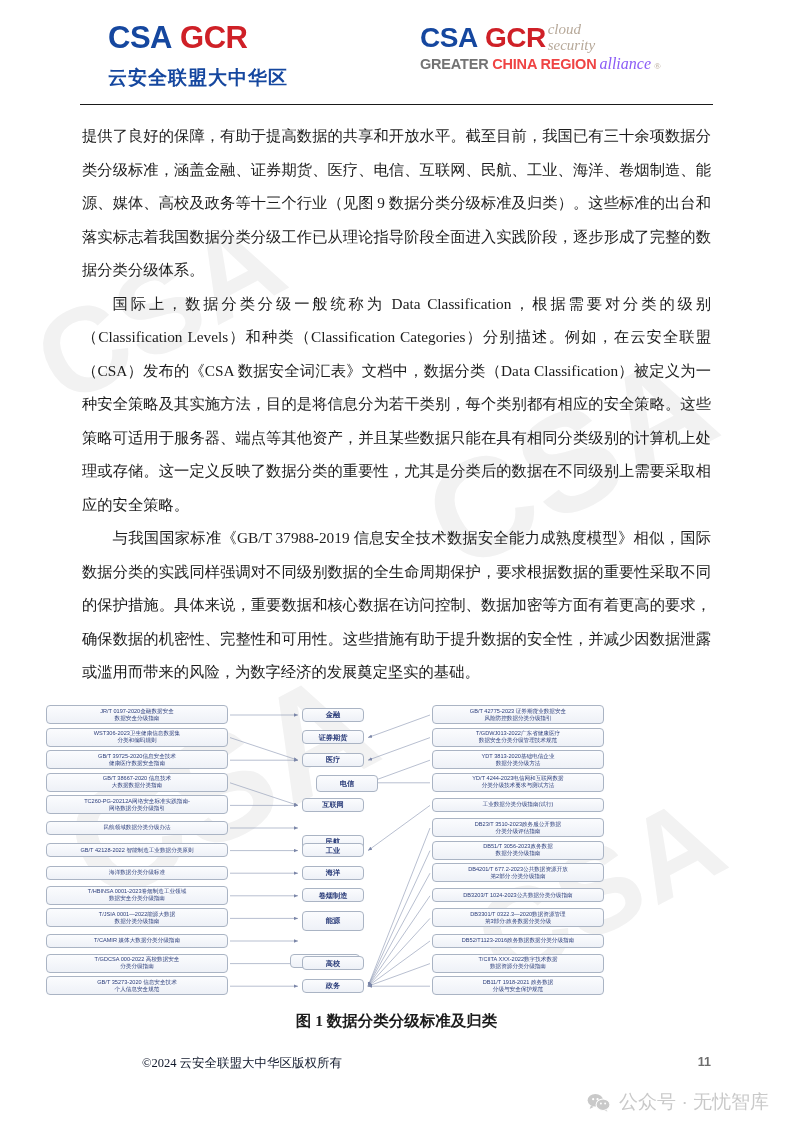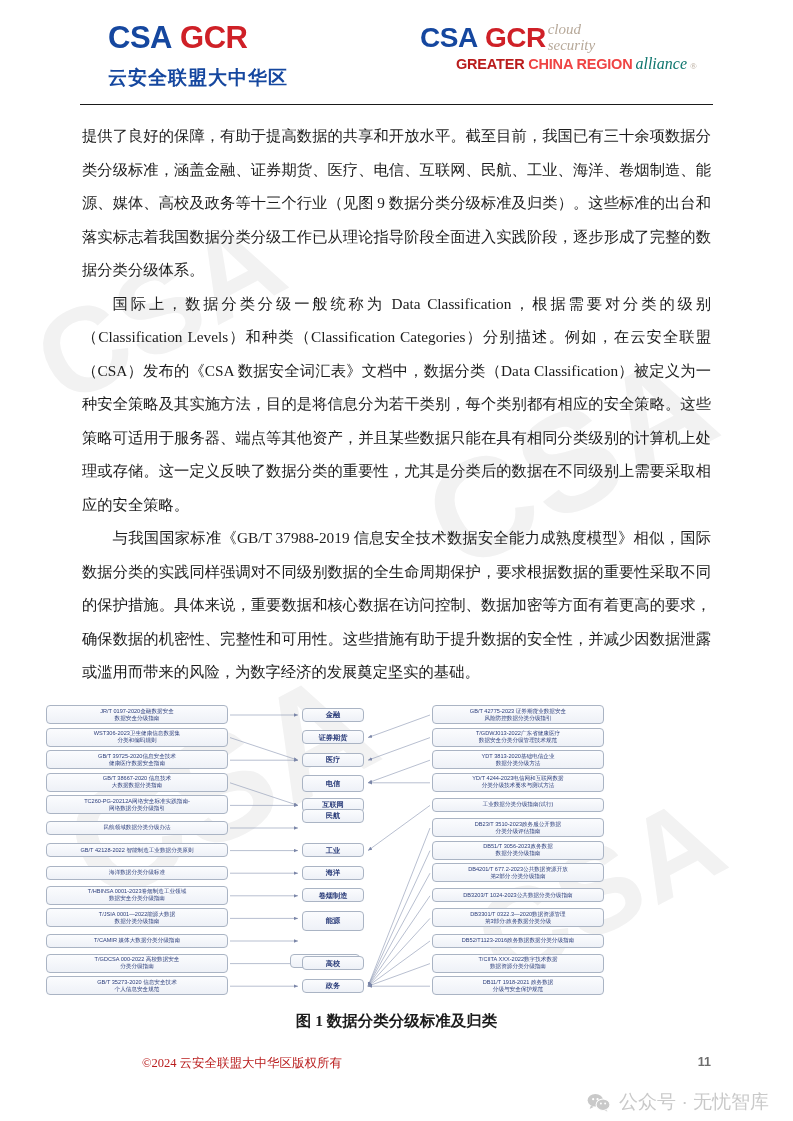--- a/index.html
+++ b/index.html
@@ -61,25 +61,25 @@
   .lr-words {
     font-family:"Liberation Serif", serif;
     font-style:italic; color:#b7a99a;
     font-size:15px; line-height:1.05; margin-left:2px; margin-top:-2px;
   }
   .lr-bottom { display:flex; align-items:baseline; margin-top:1px; }
   .lr-gcregion {
     font-family:"Liberation Sans", sans-serif;
     font-weight:bold; font-size:14.5px; letter-spacing:-0.2px;
   }
-  .lr-gcregion .gc { color:#b91c1c;margin-left:36px; }
+  .lr-gcregion .gc { color:#737373; }
   .lr-gcregion .cn { color:#ef4444; }
   .lr-alliance {
     font-family:"Liberation Serif", serif; font-style:italic;
-    color:#0f766e; font-size:16px; margin-left:3px;
+    color:#8b5cf6; font-size:16px; margin-left:3px;
   }
   .lr-reg { font-size:9px; color:#b7a99a; margin-left:3px; }
 
   
   .body-text {
     margin:14px 82px 0 82px;
     font-size:15.3px;
     line-height:33.5px;
     color:#1c1c1c;
     text-align:justify;
@@ -117,21 +117,21 @@
   
   .footer {
     position:absolute; left:0; right:0; bottom:46px;
     z-index:2;
   }
   .footer-inner {
     margin:0 82px; position:relative; height:20px;
   }
   .copyright {
     position:absolute; left:60px; top:0;
-    font-size:12.5px; color:#b91c1c;
+    font-size:12.5px; color:#0f172a;
     font-family:"Liberation Serif", serif;
   }
   .pagenum {
     position:absolute; right:0; top:0;
     font-size:12.5px; color:#6e6e6e; font-weight:bold;
     font-family:"Liberation Sans", sans-serif;
   }
   .wechat-credit {
     position:absolute; right:24px; bottom:6px;
     display:flex; align-items:center; gap:8px;
@@ -271,27 +271,27 @@
     <div id="mid-col">
         <div class="nodebox mid" style="left: 302px; top: 5px; width: 62px; height: 14px;">
           <span>金融</span>
         </div>
         <div class="nodebox mid" style="left: 302px; top: 27.6px; width: 62px; height: 14px;">
           <span>证券期货</span>
         </div>
         <div class="nodebox mid" style="left: 302px; top: 50.2px; width: 62px; height: 14px;">
           <span>医疗</span>
         </div>
-        <div class="nodebox mid" style="left: 302px; top: 72.8px; width: 62px; height: 17px;">
+        <div class="nodebox mid" style="left: 316px; top: 72.8px; width: 62px; height: 17px;">
           <span>电信</span>
         </div>
         <div class="nodebox mid" style="left: 302px; top: 95.4px; width: 62px; height: 14px;">
           <span>互联网</span>
         </div>
-        <div class="nodebox mid" style="left: 302px; top: 106px; width: 62px; height: 14px;">
+        <div class="nodebox mid" style="left: 302px; top: 132px; width: 62px; height: 14px;">
           <span>民航</span>
         </div>
         <div class="nodebox mid" style="left: 302px; top: 140.6px; width: 62px; height: 14px;">
           <span>工业</span>
         </div>
         <div class="nodebox mid" style="left: 302px; top: 163.2px; width: 62px; height: 14px;">
           <span>海洋</span>
         </div>
         <div class="nodebox mid" style="left: 302px; top: 185.8px; width: 62px; height: 14px;">
           <span>卷烟制造</span>

